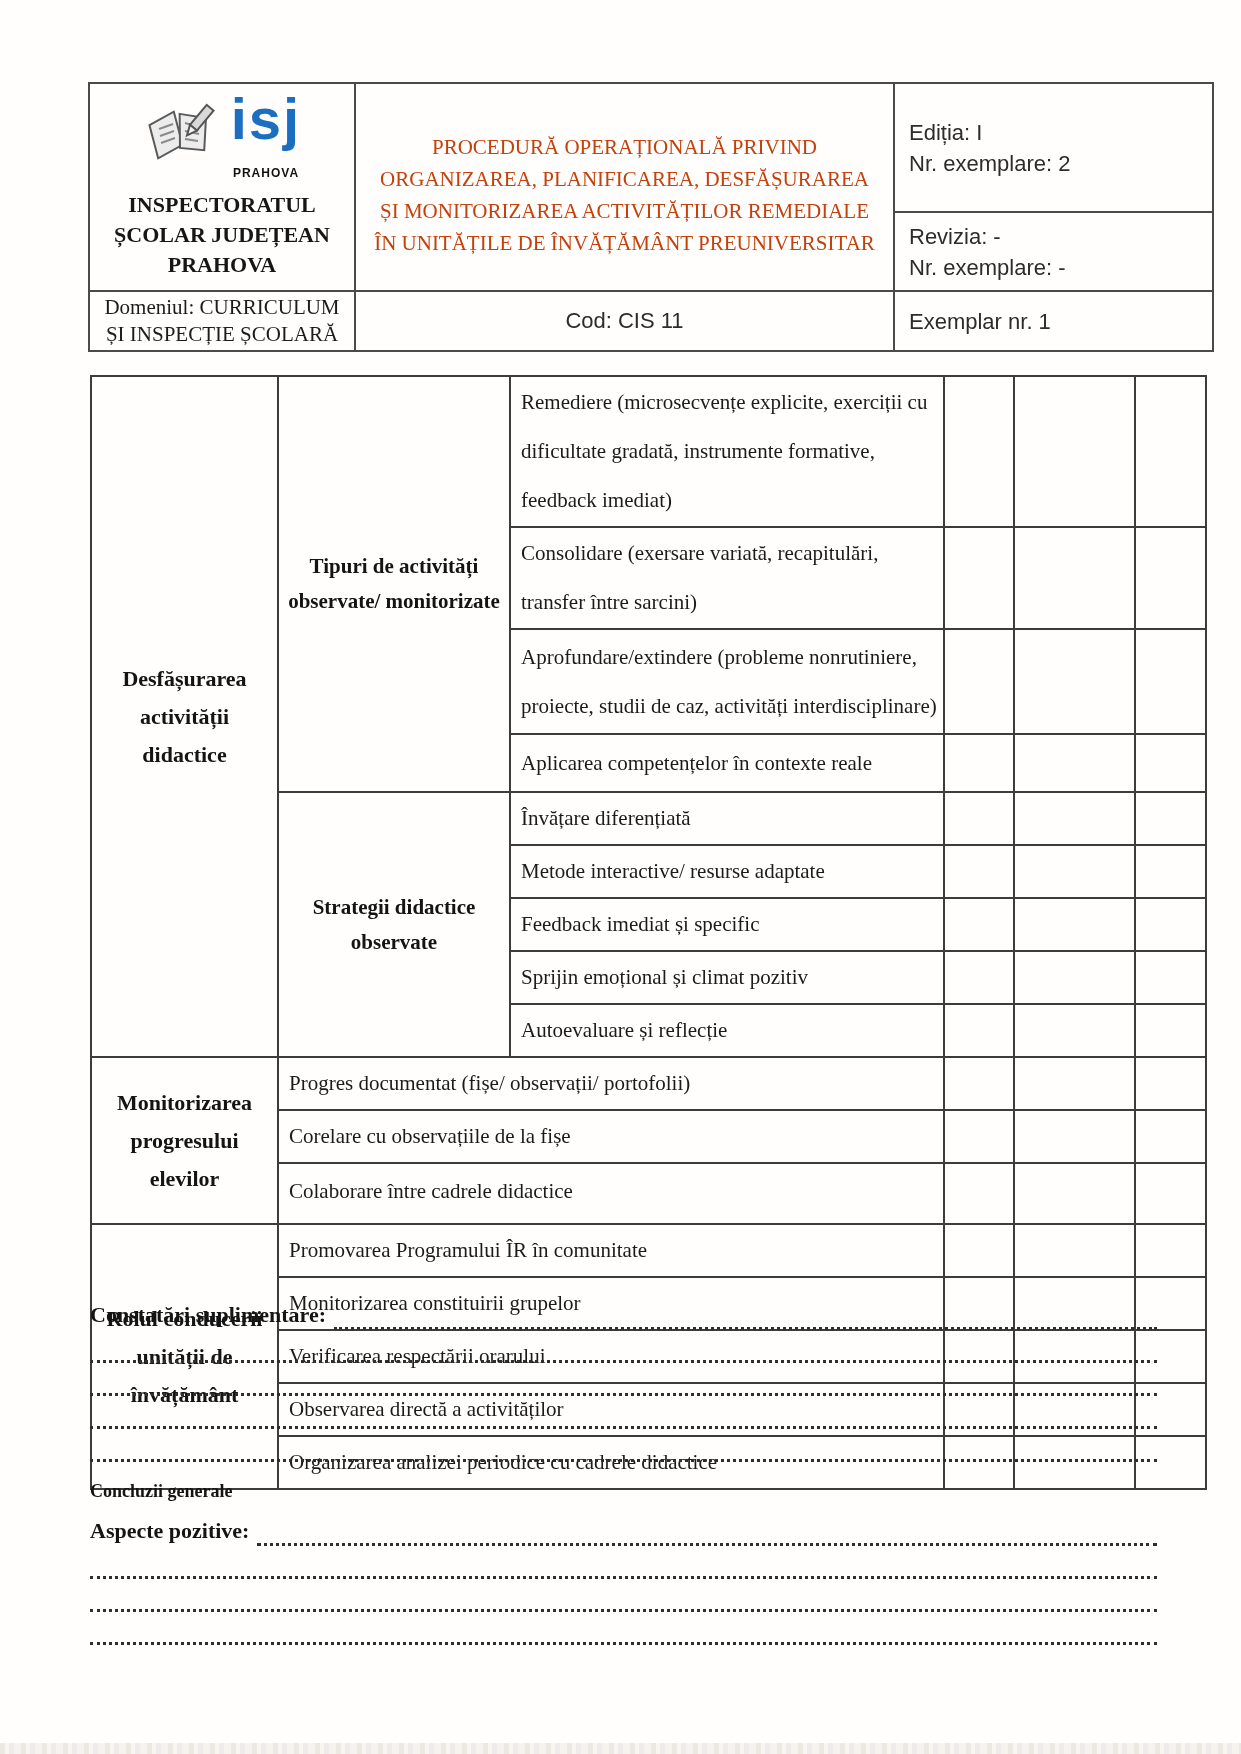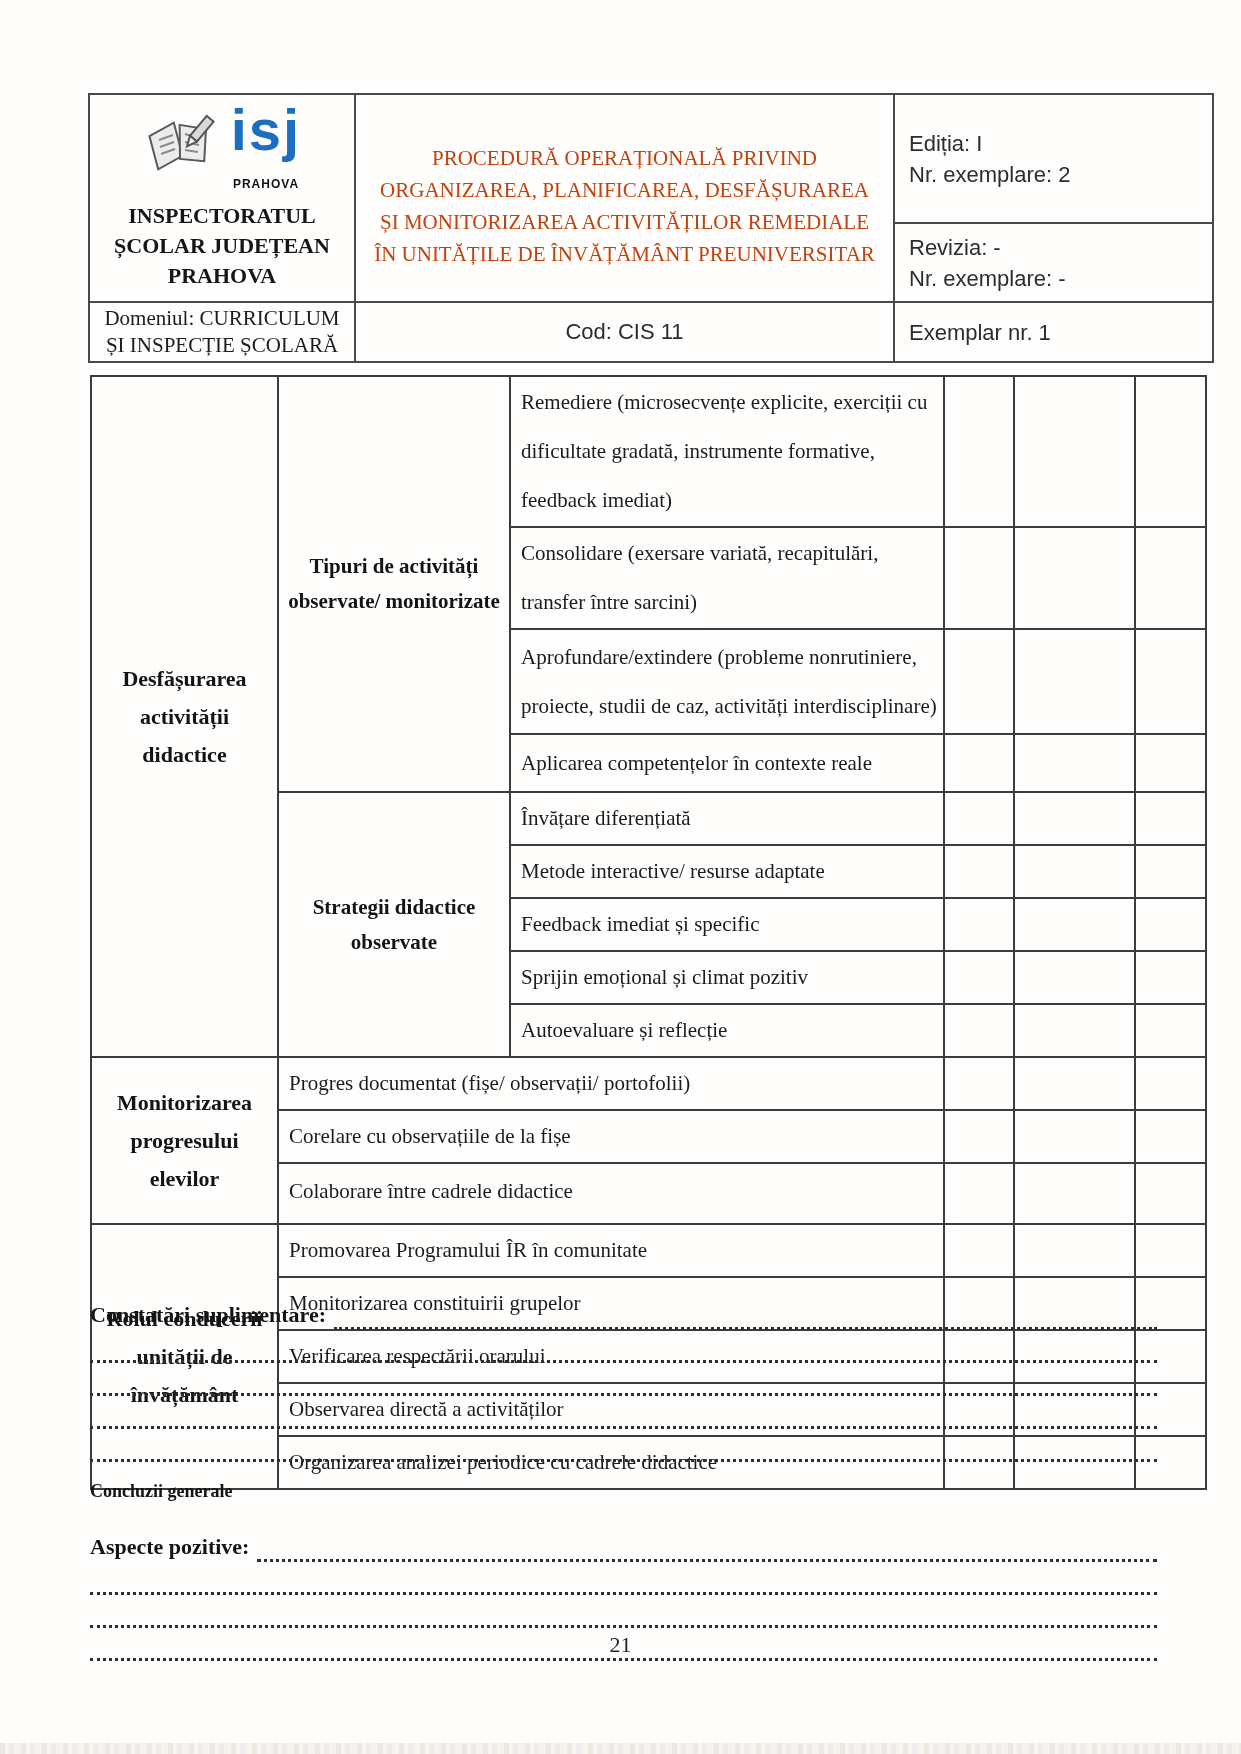--- a/index.html
+++ b/index.html
@@ -7,21 +7,21 @@
     position:relative;
     width:1241px;height:1754px;
     background:#fffefd;
     font-family:"Liberation Serif", serif;
     color:#1f1f1f;
     overflow:hidden;
   }
 
   
   .hdr{
-    position:absolute;left:88px;top:93px;width:1074px;
+    position:absolute;left:88px;top:82px;width:1074px;
     border-collapse:collapse;table-layout:fixed;
   }
   .hdr td{
     border:2px solid #4a4a4a;
     padding:2px 6px;
     vertical-align:middle;
   }
   .logo-cell{width:252px;text-align:center;}
   .title-cell{width:525px;text-align:center;}
   .meta-cell{
@@ -308,25 +308,24 @@
       <span class="note-label">Constatări suplimentare:</span>
       <span class="dots"></span>
     </div>
     <div class="dots-full"></div>
     <div class="dots-full"></div>
     <div class="dots-full"></div>
     <div class="dots-full"></div>
 
     <div class="plain-label">Concluzii generale</div>
 
-    <div class="note-line" style="margin-top:26px;text-align:center;">
+    <div class="note-line" style="margin-top:10px;text-align:center;">
       <span class="note-label">Aspecte pozitive:</span>
       <span class="dots"></span>
     </div>
     <div class="dots-full"></div>
     <div class="dots-full"></div>
     <div class="dots-full"></div>
   </div>
 
-  <div class="page-num">21</div>
 
   <div class="scan-band"></div>
 </div>
 
 </body></html>

